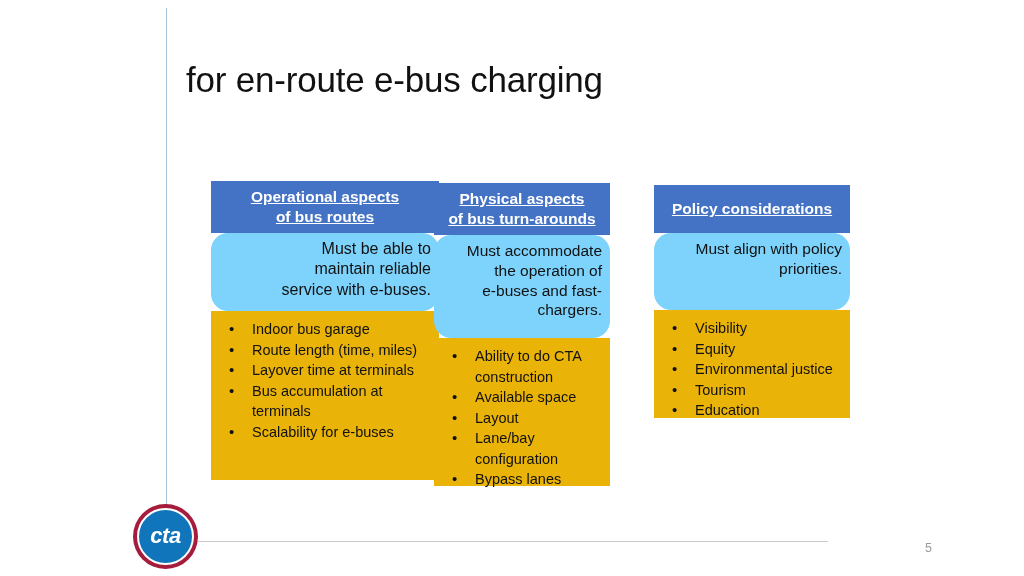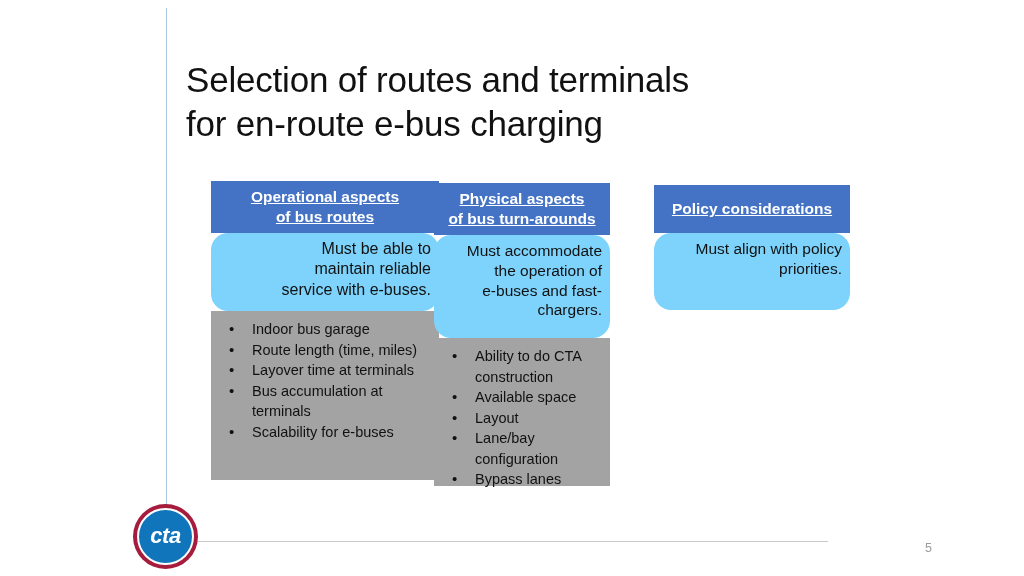--- a/index.html
+++ b/index.html
@@ -74,21 +74,21 @@
     font-size: 16px;
     line-height: 1.28;
     text-align: right;
     box-sizing: border-box;
     padding: 6px 8px 4px 8px;
     border-radius: 17px;
   }
   .body .bline { display: block; white-space: nowrap; }
 
   .bullets {
-    background: #a3a3a3;
+    background: #eab308;
     box-sizing: border-box;
     padding: 8px 10px 8px 12px;
   }
   .bullets ul {
     margin: 0;
     padding: 0;
     list-style: none;
   }
   .bullets li {
     position: relative;
@@ -176,21 +176,20 @@
   }
 </style>
 </head>
 <body>
 
 <div id="slide">
 
   <div class="vrule"></div>
 
   <div class="title">
-    <span class="tline">Selection of routes and terminals</span>
     <span class="tline">for en-route e-bus charging</span>
   </div>
 
   <div class="col" id="col1">
     <div class="hdr">
       <span>Operational aspects</span>
       <span>of bus routes</span>
     </div>
     <div class="body">
       <span class="bline">Must be able to</span>
@@ -231,20 +230,29 @@
   </div>
 
   <div class="col" id="col3">
     <div class="hdr">
       <span>Policy considerations</span>
     </div>
     <div class="body">
       <span class="bline">Must align with policy</span>
       <span class="bline">priorities.</span>
     </div>
+    <div class="bullets">
+      <ul>
+        <li>Visibility</li>
+        <li>Equity</li>
+        <li>Environmental justice</li>
+        <li>Tourism</li>
+        <li>Education</li>
+      </ul>
+    </div>
   </div>
 
   <div class="hrule"></div>
 
   <div class="logo">
     <div class="ring"></div>
     <div class="disc"></div>
     <div class="wordmark">cta</div>
   </div>
 

